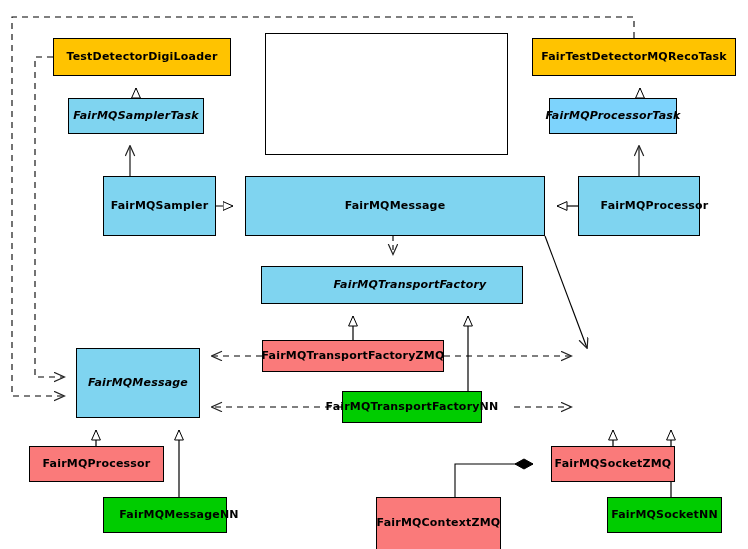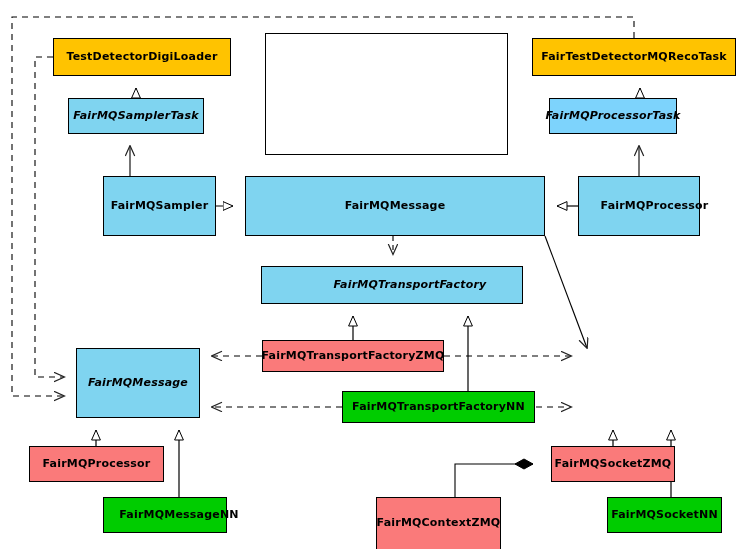--- a/index.html
+++ b/index.html
@@ -169,21 +169,21 @@
   </div>
 
   <div class="node abstract" style="left:261px; top:266px; width:262px; height:38px; background:#7FD4F0;padding-left:36px;">
     <span>FairMQTransportFactory</span>
   </div>
 
   <div class="node" style="left:262px; top:340px; width:182px; height:32px; background:#FA7A7A;">
     <span>FairMQTransportFactoryZMQ</span>
   </div>
 
-  <div class="node" style="left:342px; top:391px; width:193px; height:32px; background:#00CC00;">
+  <div class="node" style="left:342px; top:391px; width:140px; height:32px; background:#00CC00;">
     <span>FairMQTransportFactoryNN</span>
   </div>
 
   <div class="node abstract" style="left:76px; top:348px; width:124px; height:70px; background:#7FD4F0;">
     <span>FairMQMessage</span>
   </div>
 
 
   <div class="node" style="left:29px; top:446px; width:135px; height:36px; background:#FA7A7A;">
     <span>FairMQProcessor</span>

